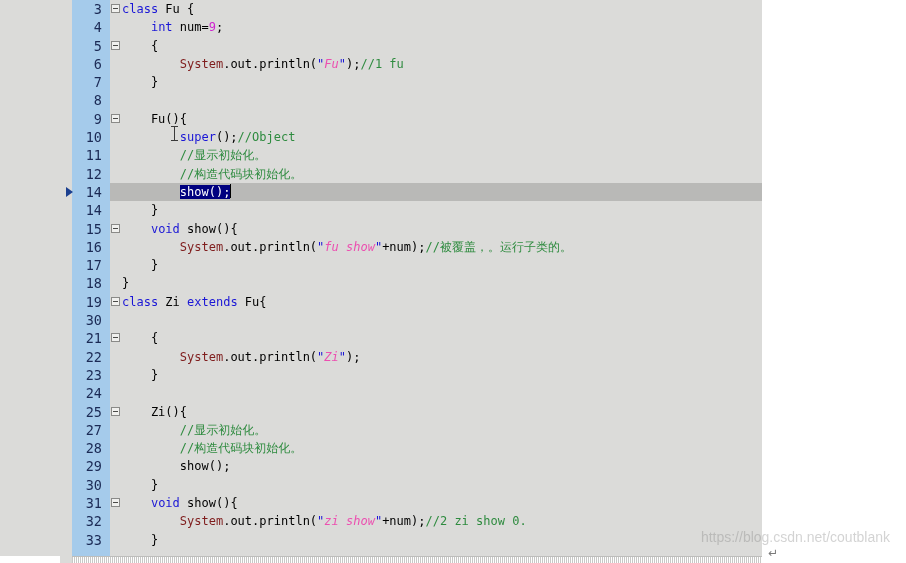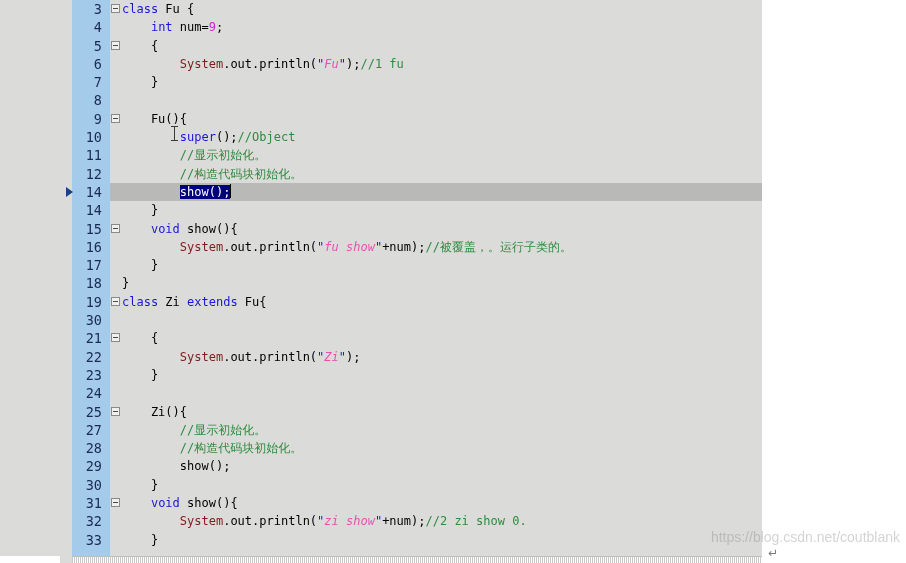--- a/index.html
+++ b/index.html
@@ -185,21 +185,21 @@
     left: 3px;
     top: 0;
     width: 1px;
     height: 15px;
     background: #3a3a3a;
   }
 
   
   .watermark {
     position: absolute;
-    right: 6px;
+    right: 16px;
     bottom: 18px;
     font-family: "Liberation Sans", sans-serif;
     font-size: 14px;
     color: rgba(120,120,120,0.33);
     white-space: nowrap;
     z-index: 7;
     pointer-events: none;
   }
 
   

